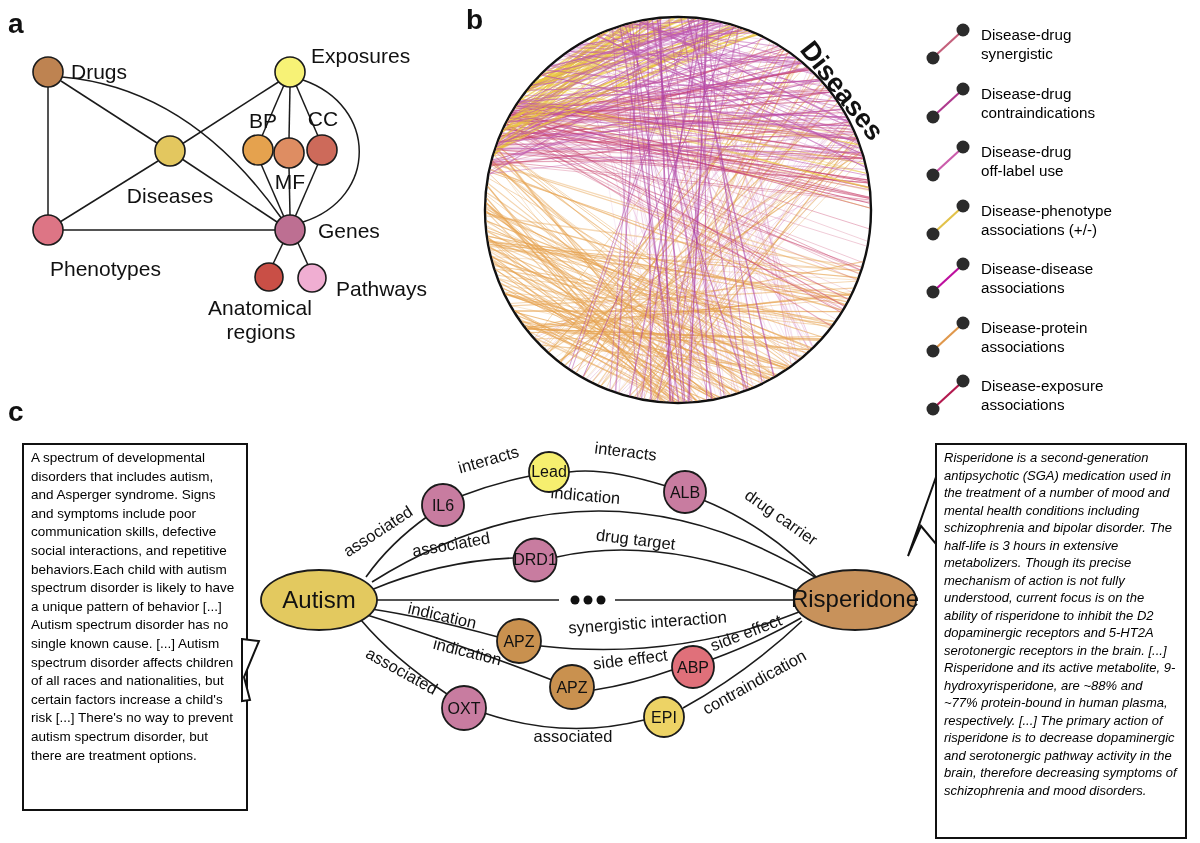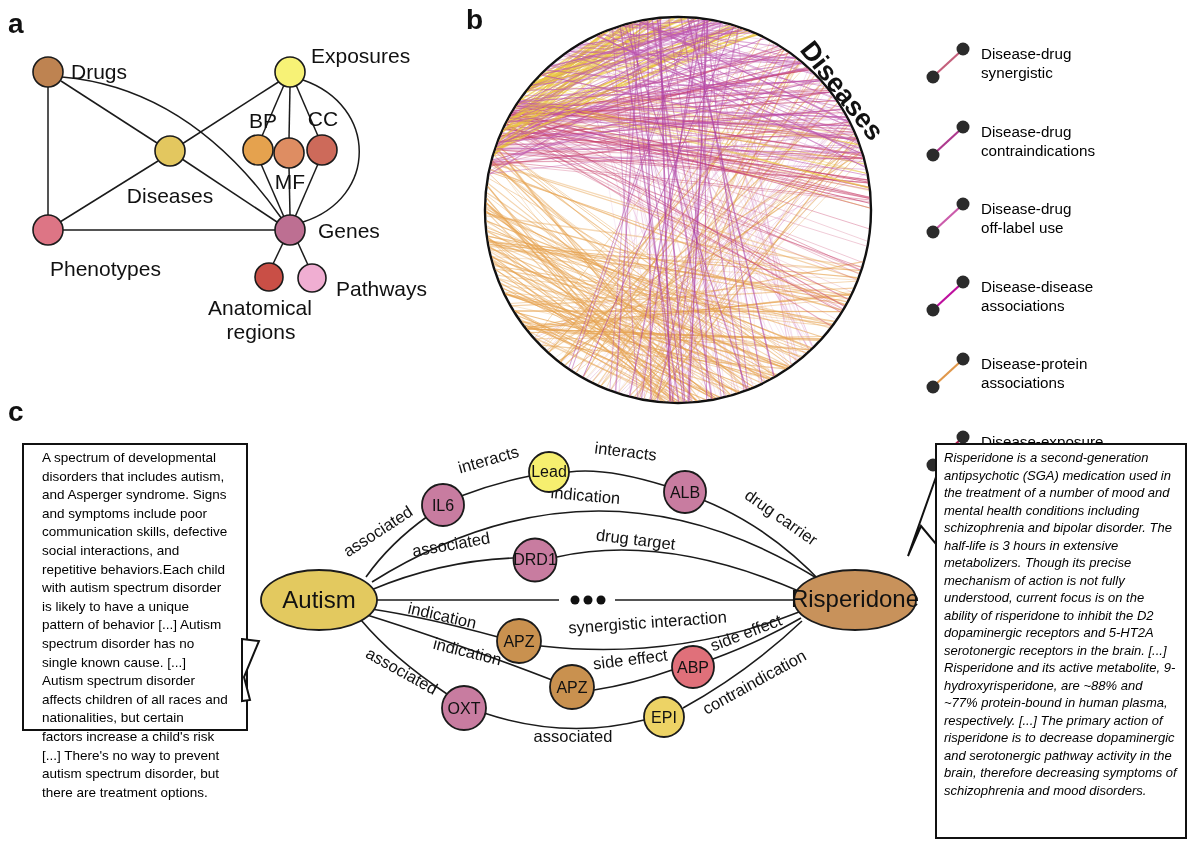--- a/index.html
+++ b/index.html
@@ -11,27 +11,27 @@
   .node-lbl{font-size:21px;}
   .edge{fill:none;stroke:#1b1b1b;stroke-width:1.6px;}
   .edgeA{fill:none;stroke:#1b1b1b;stroke-width:1.5px;}
   .cnode{stroke:#1b1b1b;stroke-width:1.8px;}
   .anode{stroke:#1b1b1b;stroke-width:1.6px;}
   .elbl{font-size:16.5px;}
   .nlbl{font-size:16px;text-anchor:middle;}
   .biglbl{text-anchor:middle;font-size:24px;}
   .box{position:absolute;background:#fff;border:2px solid #111;box-sizing:border-box;
        color:#000;}
-  #left-box{left:22px;top:443px;width:226px;height:288px;padding:4px 18px;
+  #left-box{left:22px;top:443px;width:226px;height:368px;padding:4px 7px;
             font-size:13.5px;line-height:18.6px;}
   #right-box{left:935px;top:443px;width:252px;height:396px;padding:4px 7px;
              font-size:13px;line-height:17.5px;font-style:italic;}
   #legend{position:absolute;left:925px;top:22px;width:272px;display:flex;
           flex-direction:column;gap:14.5px;}
-  .leg-item{display:flex;align-items:center;gap:10px;margin-top:19px;}
+  .leg-item{display:flex;align-items:center;gap:10px;}
   .leg-item svg{position:static;flex:0 0 auto;}
   .leg-txt{font-size:15.2px;line-height:19px;color:#000;}
   #diseases-title{font-weight:bold;font-size:27px;}
 </style>
 </head>
 <body>
 
 <div id="root">
 
   <div class="plabel" style="left:8px;top:8px;">a</div>
@@ -600,20 +600,31 @@
         <circle cx="8" cy="36" r="6.5" fill="#2b2b2b"></circle>
           <circle cx="38" cy="8" r="6.5" fill="#2b2b2b"></circle>
       </svg>
       <div class="leg-txt">
           <div>Disease-drug</div>
           <div>off-label use</div>
         </div>
     </div>
     <div class="leg-item">
       <svg width="46" height="44" viewBox="0 0 46 44">
+        <line x1="11" y1="33" x2="35" y2="11" stroke-width="2.2" stroke="#E2C24A"></line>
+        <circle cx="8" cy="36" r="6.5" fill="#2b2b2b"></circle>
+          <circle cx="38" cy="8" r="6.5" fill="#2b2b2b"></circle>
+      </svg>
+      <div class="leg-txt">
+          <div>Disease-phenotype</div>
+          <div>associations (+/-)</div>
+        </div>
+    </div>
+    <div class="leg-item">
+      <svg width="46" height="44" viewBox="0 0 46 44">
         <line x1="11" y1="33" x2="35" y2="11" stroke-width="2.2" stroke="#BE109E"></line>
         <circle cx="8" cy="36" r="6.5" fill="#2b2b2b"></circle>
           <circle cx="38" cy="8" r="6.5" fill="#2b2b2b"></circle>
       </svg>
       <div class="leg-txt">
           <div>Disease-disease</div>
           <div>associations</div>
         </div>
     </div>
     <div class="leg-item">

